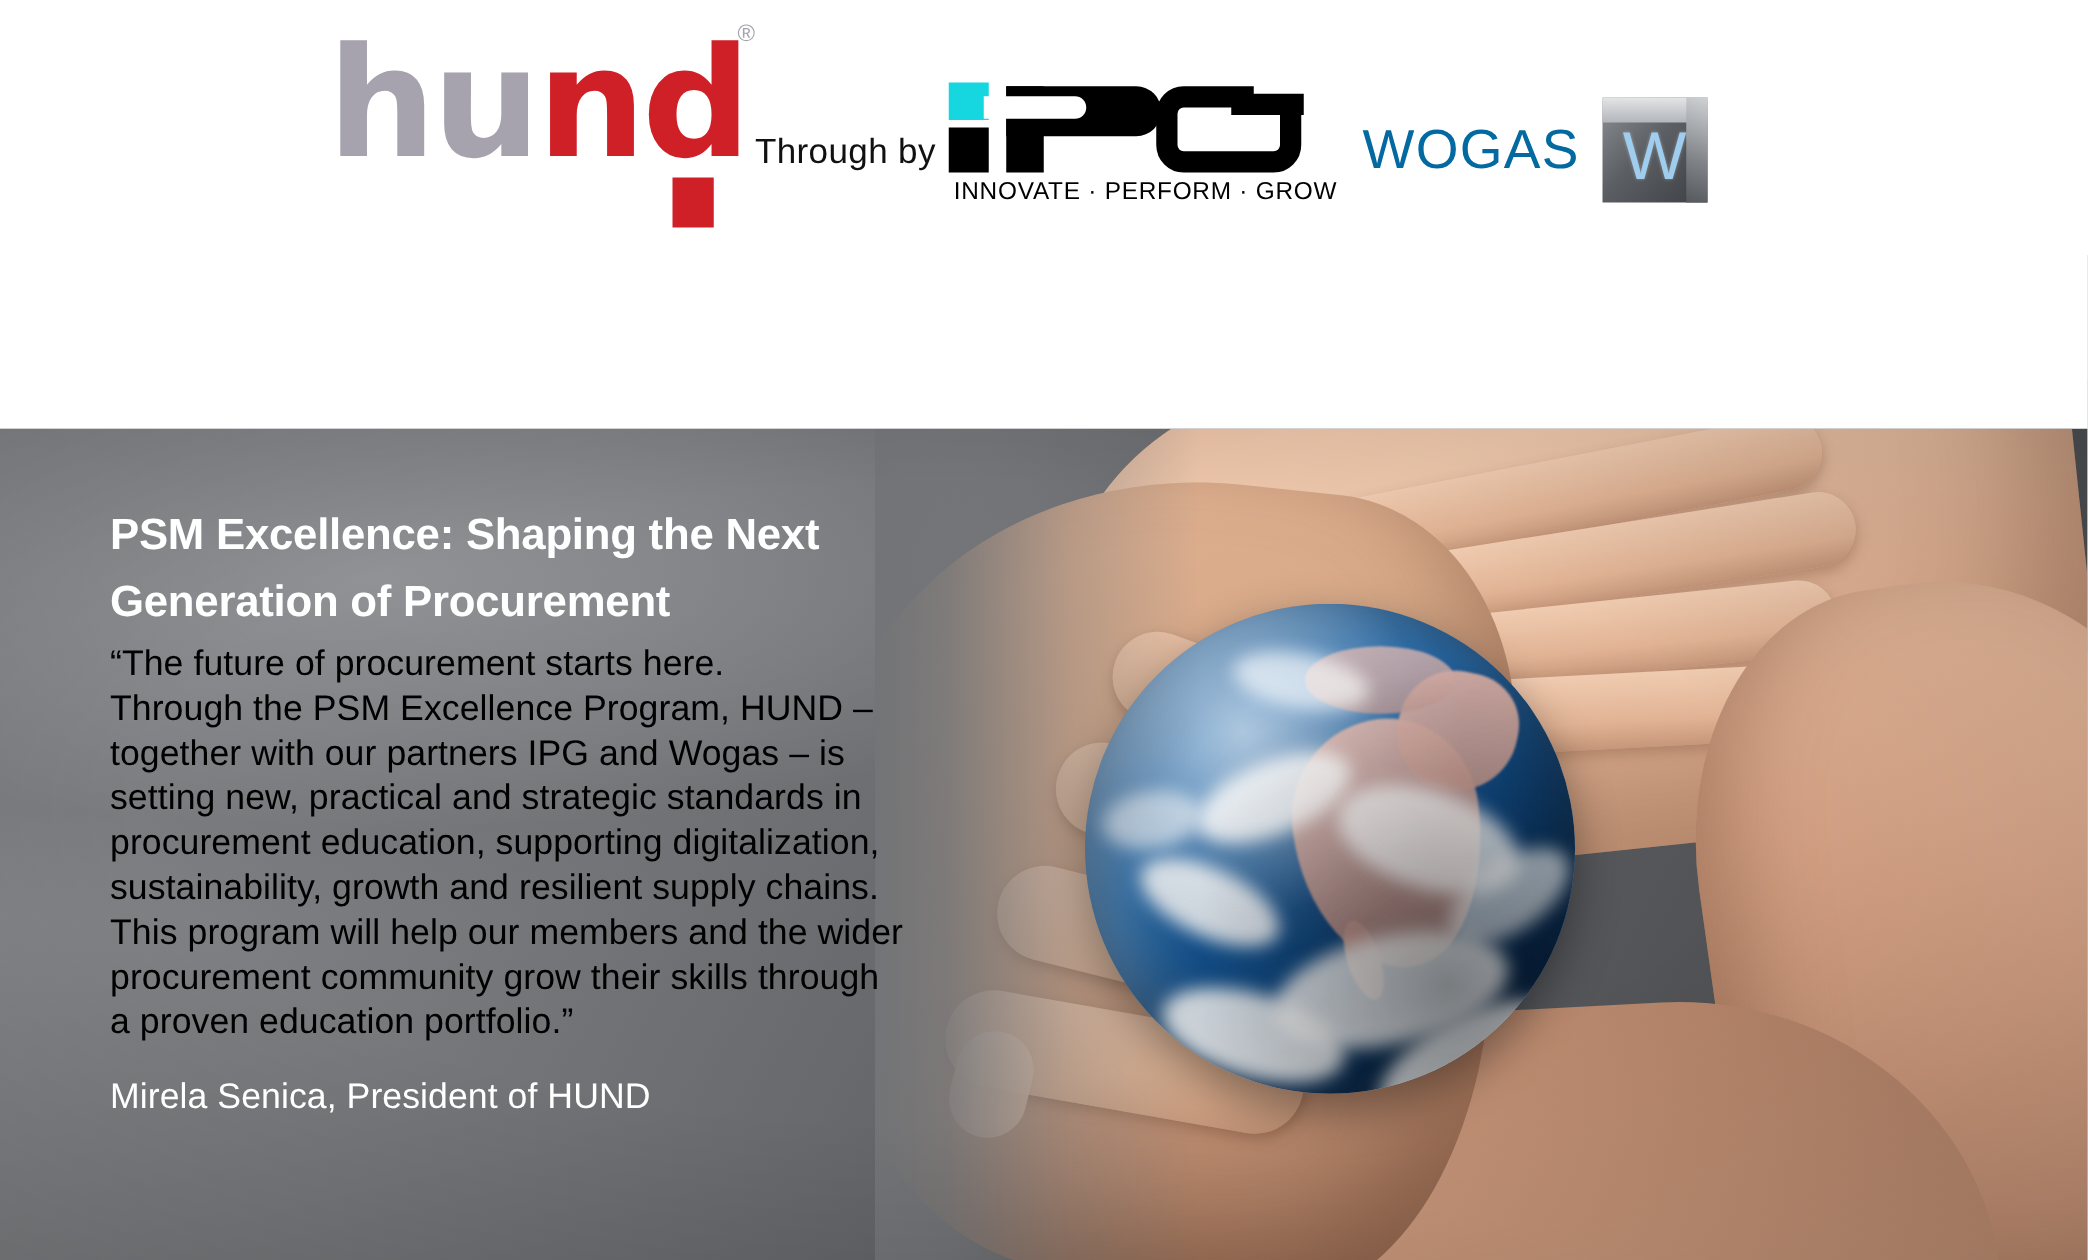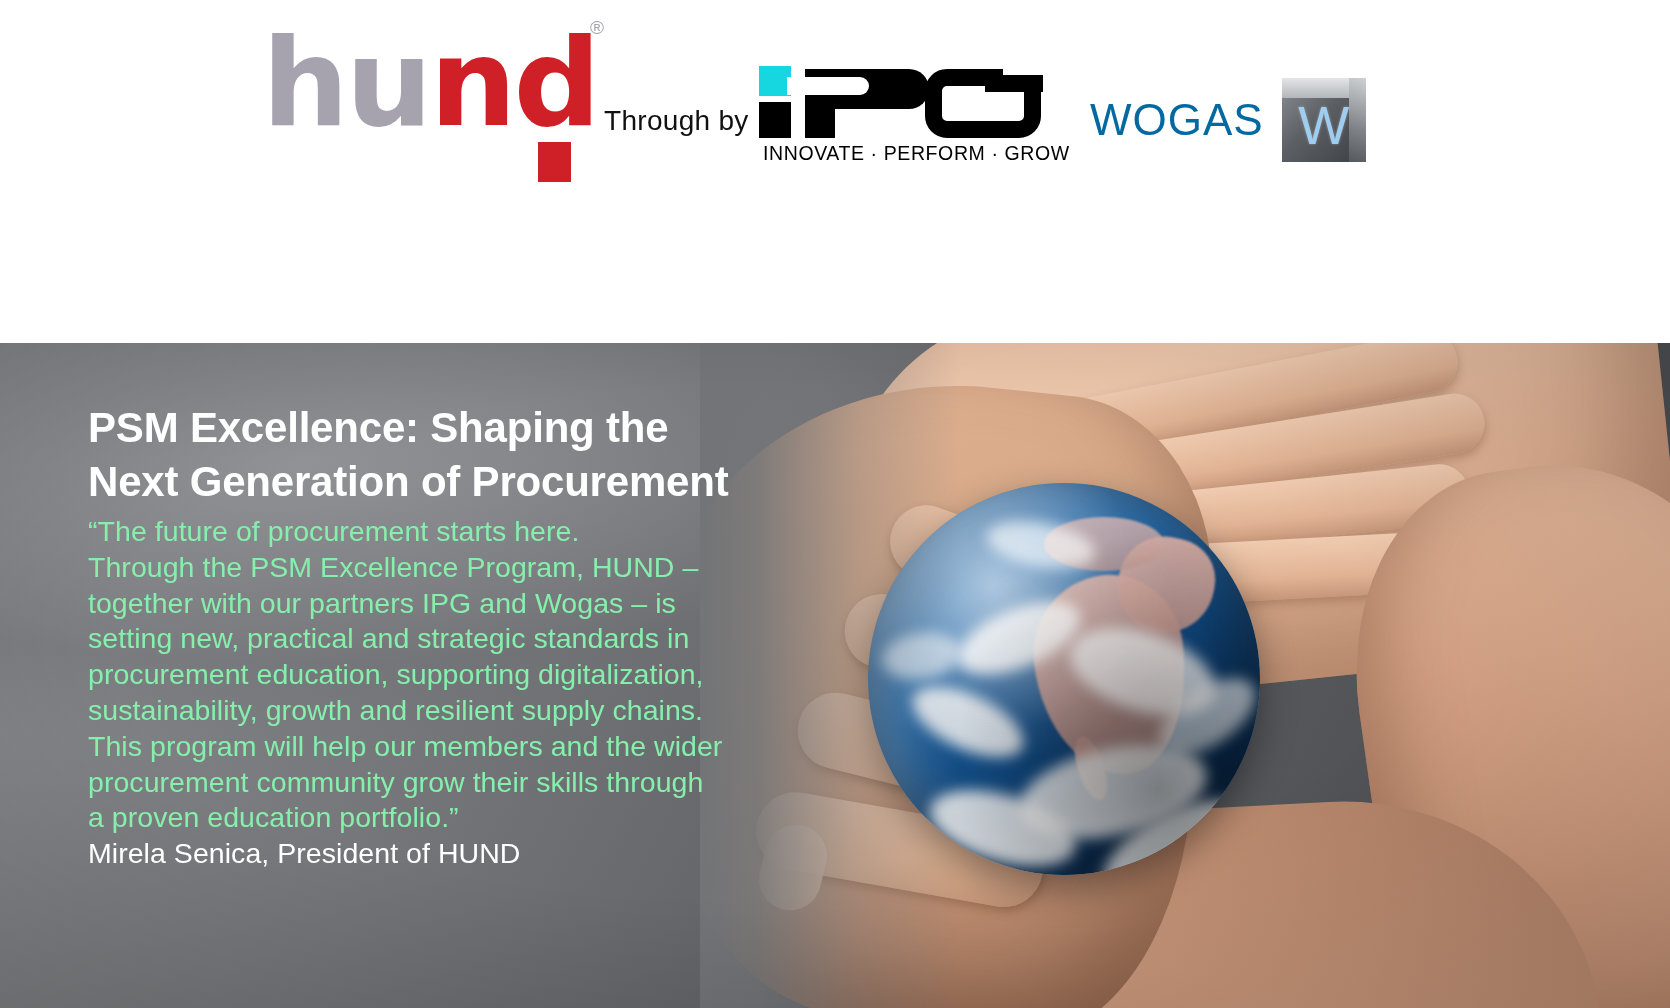--- a/index.html
+++ b/index.html
@@ -430,41 +430,42 @@
   
   .hero-copy {
     position: absolute;
     left: 88px;
     top: 58px;
     width: 670px;
     z-index: 5;
   }
   .hero-headline {
     color: #ffffff;
-    font-size: 42px;
+    font-size: 35px;
     font-weight: bold;
     line-height: 54px;
     letter-spacing: -0.2px;
     width: 650px;
   }
   .hero-quote {
     margin-top: 5px;
-    color: #86efac;
+    color: #000000;
     font-size: 28.5px;
     line-height: 35.8px;
     font-weight: normal;
     white-space: pre-line;
     letter-spacing: 0.05px;
   }
   .hero-attribution {
     color: #ffffff;
     font-size: 28.5px;
     line-height: 35.8px;
     font-weight: normal;
     letter-spacing: 0.05px;
+    margin-top: 24px;
   }
 </style>
 </head>
 <body>
 
 <div class="poster">
 
   <div class="header">
 
     <div class="logo-row">

